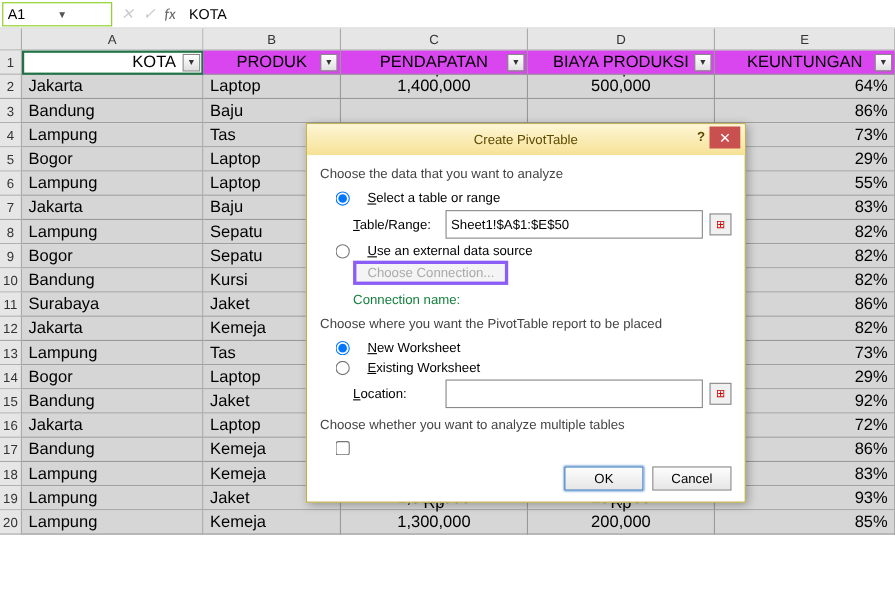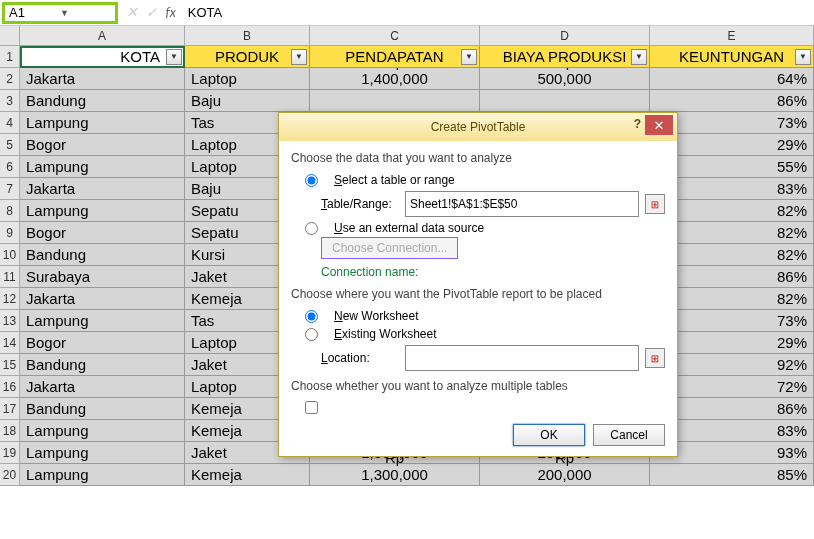--- a/index.html
+++ b/index.html
@@ -1,28 +1,28 @@
 <!DOCTYPE html>
 <html><head>
 <meta charset="utf-8">
 <style>
 * { box-sizing: border-box; margin: 0; padding: 0; }
 body { font-family: "Segoe UI", Arial, sans-serif; font-size: 14px; background: #fff; width: 814px; height: 539px; overflow: hidden; position: relative; }
 .formula-bar { display: flex; align-items: center; height: 26px; border-bottom: 1px solid #ccc; background: #fff; }
-.name-box { width: 116px; height: 22px; border: 3px solid #84cc16; padding: 0 4px; font-size: 13px; display: flex; align-items: center; margin-left: 2px; }
+.name-box { width: 100px; height: 22px; border: 1px solid #84cc16; padding: 0 4px; font-size: 13px; display: flex; align-items: center; margin-left: 2px; }
 .name-box span { flex: 1; }
 .name-drop { color: #555; font-size: 9px; }
 .fb-icons { display: flex; align-items: center; padding: 0 8px; gap: 8px; color: #ccc; font-family: Calibri, sans-serif; font-style: italic; }
 .fb-icons .fx { color: #666; }
 .fb-val { padding-left: 4px; font-size: 13px; }
 .grid { display: grid; grid-template-columns: 20px 165px 125px 170px 170px 164px; }
 .col-head { background: #e6e6e6; border: 1px solid #aaa; border-left: none; border-top: none; text-align: center; font-size: 12px; color: #333; height: 20px; line-height: 20px; }
 .corner { background: #e6e6e6; border: 1px solid #aaa; border-left: none; border-top: none; }
 .row-head { background: #e6e6e6; border: 1px solid #aaa; border-top: none; border-left: none; text-align: center; font-size: 12px; color: #333; display: flex; align-items: center; justify-content: center; }
-.hcell { background: #fde047; border: 1px solid #999; border-left: none; border-top: none; padding: 2px 4px; font-weight: normal; font-size: 15px; display: flex; align-items: center; justify-content: center; position: relative; height: 22px; }
+.hcell { background: #d946ef; border: 1px solid #999; border-left: none; border-top: none; padding: 2px 4px; font-weight: normal; font-size: 15px; display: flex; align-items: center; justify-content: center; position: relative; height: 22px; }
 .hcell.left { justify-content: flex-end; padding-right: 24px; }
 .filter-btn { position: absolute; right: 2px; top: 50%; transform: translateY(-50%); width: 16px; height: 16px; border: 1px solid #888; background: linear-gradient(#fff,#e0e0e0); display: flex; align-items: center; justify-content: center; font-size: 8px; color: #333; }
 .cell { background: #d6d6d6; border: 1px solid #999; border-left: none; border-top: none; padding: 2px 6px; font-size: 15px; height: 22px; display: flex; align-items: center; }
 .cell.num { justify-content: flex-end; }
 .cell.money { justify-content: flex-end; flex-direction: column; }
 .active { outline: 2px solid #217346; outline-offset: -2px; background: #fff; }
 
 .dialog { position: absolute; left: 278px; top: 112px; width: 400px; background: #fff; border: 1px solid #b8a636; box-shadow: 2px 2px 8px rgba(0,0,0,0.3); font-size: 12px; }
 .dlg-title { background: linear-gradient(#fef6d6,#f6e296); height: 28px; display: flex; align-items: center; justify-content: center; position: relative; color: #5c4a00; }
 .dlg-title .help { position: absolute; right: 36px; top: 4px; font-weight: bold; color: #5c4a00; cursor: pointer; }
@@ -32,21 +32,21 @@
 .opt { display: flex; align-items: center; gap: 16px; padding: 2px 0 2px 14px; }
 .opt input[type=radio], .opt input[type=checkbox] { margin: 0; }
 .fld { display: flex; align-items: center; gap: 6px; padding: 2px 0 2px 30px; }
 .fld label { min-width: 78px; }
 .fld input[type=text] { flex: 1; height: 20px; border: 1px solid #888; padding: 12px 4px; font-size: 12px; }
 .range-btn { width: 20px; height: 20px; border: 1px solid #888; background: #f0f0f0; display: flex; align-items: center; justify-content: center; font-size: 10px; color: #c00; cursor: pointer; }
 .disabled { color: #15803d; }
 .dlg-btns { display: flex; justify-content: flex-end; gap: 8px; padding-top: 8px; }
 .btn { min-width: 72px; height: 22px; border: 1px solid #888; background: linear-gradient(#fdfdfd,#e6e6e6); font-size: 12px; cursor: pointer; }
 .btn.primary { border: 1px solid #2a6fbb; box-shadow: 0 0 2px #2a6fbb; }
-.conn-btn { margin-left: 30px; height: 22px; padding: 0 10px; border: 1px solid #8b5cf6; background: #f4f4f4; color: #aaa; font-size: 12px; }
+.conn-btn { margin-left: 30px; height: 22px; padding: 0 10px; border: 3px solid #8b5cf6; background: #f4f4f4; color: #aaa; font-size: 12px; }
 u { text-decoration: underline; }
 </style>
 </head>
 <body>
 
 <div class="formula-bar">
   <div class="name-box">
     <span>A1</span>
     <span class="name-drop">▼</span>
   </div>

